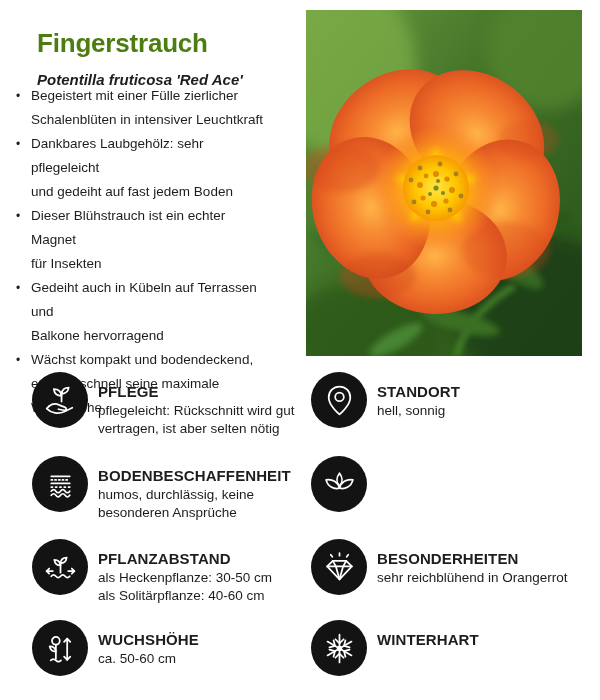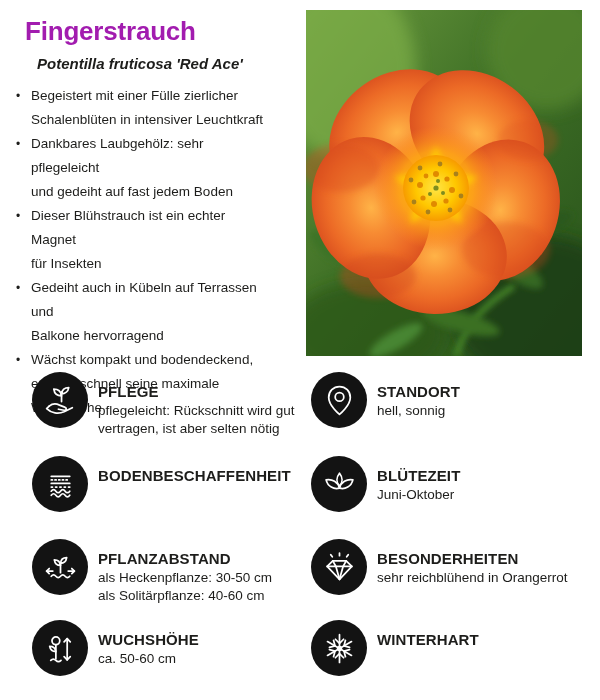--- a/index.html
+++ b/index.html
@@ -3,21 +3,21 @@
 <meta charset="utf-8">
 <style>
   html,body{margin:0;padding:0;}
   body{
     width:600px;height:700px;background:#ffffff;position:relative;overflow:hidden;
     font-family:"Liberation Sans", sans-serif;color:#1d1d1b;
     -webkit-font-smoothing:antialiased;
   }
   
   .header{position:absolute;left:25px;top:16px;width:270px;}
-  .title{font-size:26px;font-weight:bold;color:#a21caf;letter-spacing:-0.2px;margin:0;}
+  .title{font-size:26px;font-weight:bold;color:#4d7c0f;letter-spacing:-0.2px;margin:12px;}
   .subtitle{font-size:15px;font-weight:bold;font-style:italic;margin-top:8px;margin-left:12px;}
   
   .bullets{position:absolute;left:11px;top:84px;width:262px;list-style:none;margin:0;padding:0;}
   .bullets li{
     position:relative;padding-left:20px;font-size:13.5px;line-height:24px;
     white-space:pre-line;
   }
   .bullets li::before{content:"•";position:absolute;left:5px;top:0;font-size:12px;}
   
   .photo{position:absolute;left:306px;top:10px;width:276px;height:346px;}
@@ -206,36 +206,34 @@
         <path d="M9 13.5 H27" stroke-dasharray="1.2 2.4"></path>
         <path d="M9 17 H27"></path>
         <path d="M9 20.5 H27" stroke-dasharray="1.2 3"></path>
         <path d="M9 24.5 q2.25 -3 4.5 0 t4.5 0 t4.5 0 t4.5 0"></path>
         <path d="M9 28.5 q2.25 -3 4.5 0 t4.5 0 t4.5 0 t4.5 0"></path>
       </g>
         </svg>
     </div>
     <div class="ftext">
       <div class="flabel">BODENBESCHAFFENHEIT</div>
+      <div class="fdesc">humos, durchlässig, keine
+besonderen Ansprüche</div>
     </div>
   </div>
 
   <div class="feature">
     <div class="badge">
       <svg viewBox="0 0 36 36">
           <g class="glyph">
         <path d="M18 7 C14.8 11 14.8 16 18 19.5 C21.2 16 21.2 11 18 7 Z"></path>
         <path d="M18 21.5 C12.5 23 6.5 20 5 13.5 C11 12.5 16.5 15.5 18 21.5 Z"></path>
         <path d="M18 21.5 C23.5 23 29.5 20 31 13.5 C25 12.5 19.5 15.5 18 21.5 Z"></path>
       </g>
         </svg>
-    </div>
-    <div class="ftext">
-      <div class="flabel">BLÜTEZEIT</div>
-      <div class="fdesc">Juni-Oktober</div>
     </div>
   </div>
 
   <div class="feature">
     <div class="badge">
       <svg viewBox="0 0 36 36">
           <g class="glyph">
         <path d="M18 13.5 V23"></path>
         <path d="M18 16 C14.8 16 12.5 13.8 12 10.5 C15.5 10.5 17.7 12.7 18 16 Z"></path>
         <path d="M18 14 C21 14 23.5 11.8 24 8.5 C20.5 8.5 18.3 10.7 18 14 Z"></path>

